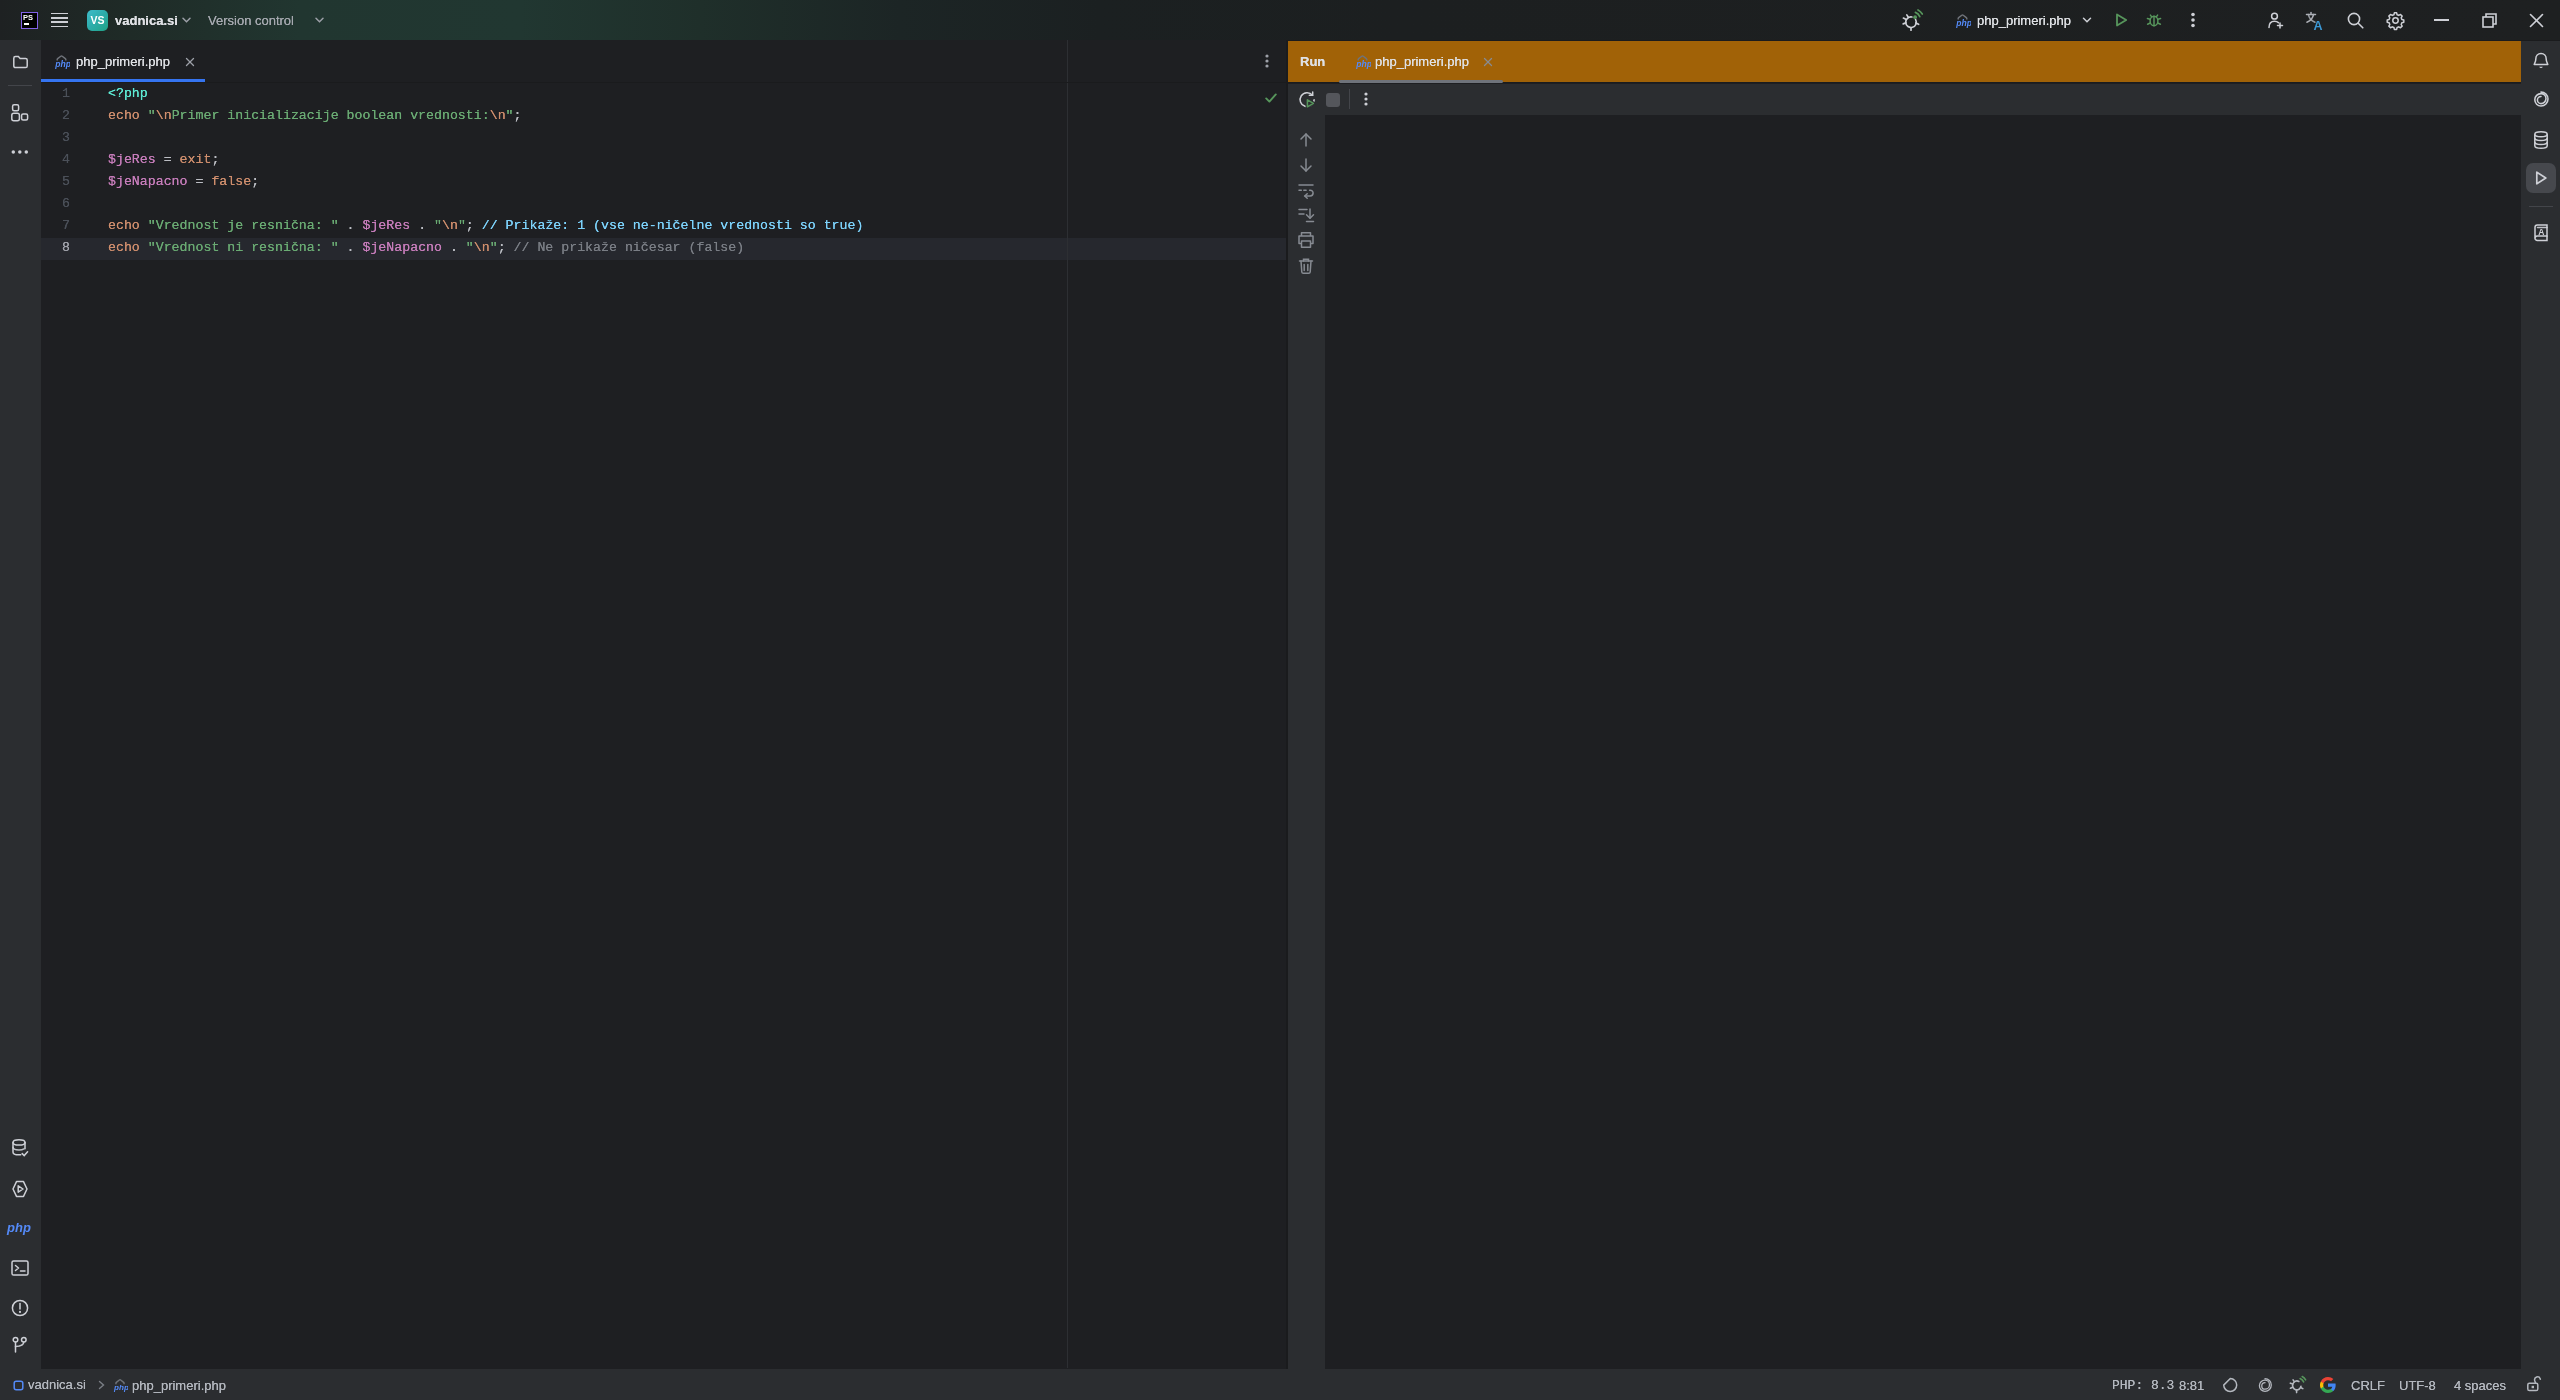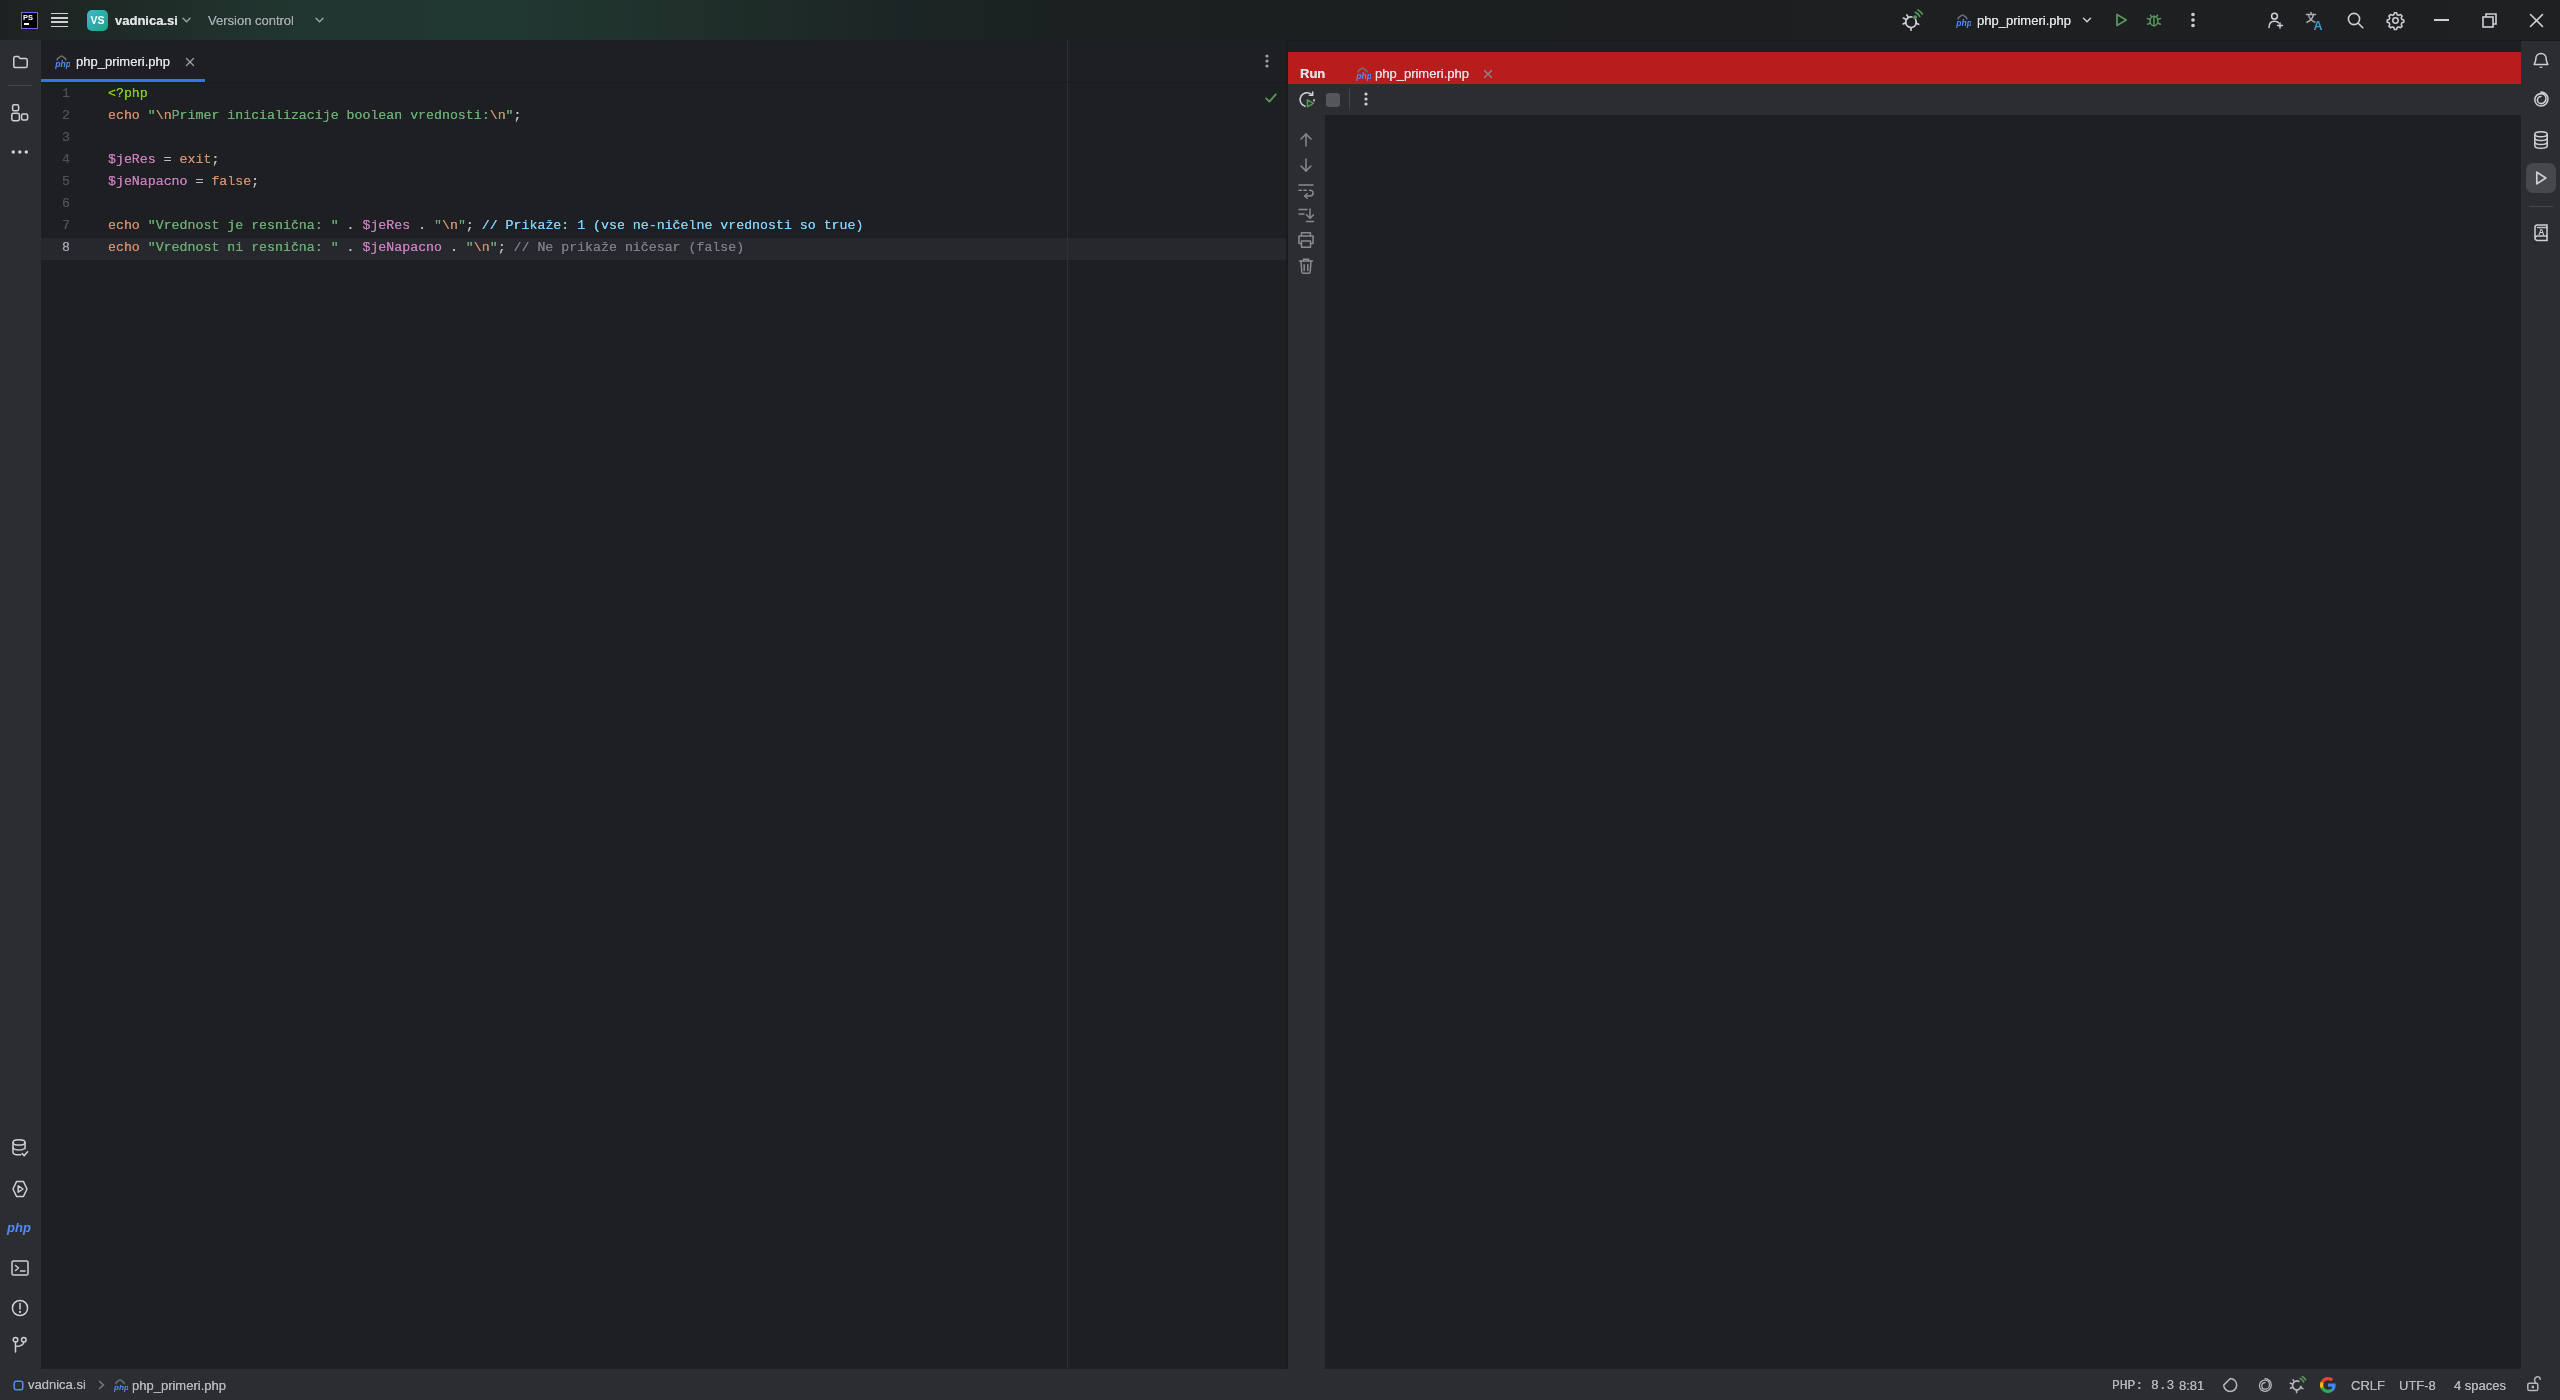--- a/index.html
+++ b/index.html
@@ -16,21 +16,21 @@
   
   #rightstripe { left:2521px; top:40px; width:39px; height:1329px; background:#2B2D30; }
   
   #statusbar { left:0; top:1369px; width:2560px; height:31px; background:#2B2D30; }
   
   #editor { left:41px; top:40px; width:1245px; height:1329px; background:#1E1F22; }
   .caretline { position:absolute; left:0px; top:198px; width:1245px; height:22px; background:#26282E; }
   .guide { position:absolute; left:1026px; top:0px; width:1px; height:1328px; background:#2D2F33; }
   
   #runpanel { left:1286px; top:40px; width:1235px; height:1329px; background:#1E1F22; }
-  #runheader { position:absolute; left:0; top:12px; width:1235px; height:43px; background:#b91c1c; border-bottom:1px solid #1A1C1E;}
+  #runheader { position:absolute; left:0; top:0; width:1235px; height:43px; background:#a16207; border-bottom:1px solid #1A1C1E;}
   #runtoolbar { position:absolute; left:0; top:44px; width:1235px; height:31px; background:#2B2D30; }
   #runstrip { position:absolute; left:0; top:75px; width:39px; height:1254px; background:#2B2D30; }
   .ic { position:absolute; }
   svg { display:block; }
 </style>
 </head>
 <body>
 <div class="abs" id="titlebar">
 
   <div class="abs" style="left:12px;top:12px;width:17px;height:17px;background:#000;border:1.6px solid #8261E6;margin-left:9px;">
@@ -292,21 +292,21 @@
 
   <div class="abs mono" style="left:0px;top:43px;width:29px;text-align:right;color:#4B5059;">1
 2
 3
 4
 5
 6
 7</div>
   <div class="abs mono" style="left:0px;top:197px;width:29px;text-align:right;color:#A1A3AB;">8</div>
 
-  <div class="abs mono" style="left:67px;top:43px;color:#BCBEC4;"><span style="color:#84cc16">&lt;?php</span>
+  <div class="abs mono" style="left:67px;top:43px;color:#BCBEC4;"><span style="color:#5eead4">&lt;?php</span>
 <span style="color:#CF8E6D">echo</span> <span style="color:#6AAB73">"</span><span style="color:#CF8E6D">\n</span><span style="color:#6AAB73">Primer inicializacije boolean vrednosti:</span><span style="color:#CF8E6D">\n</span><span style="color:#6AAB73">"</span>;
 
 <span style="color:#C77DBB">$jeRes</span> = <span style="color:#CF8E6D">exit</span>;
 <span style="color:#C77DBB">$jeNapacno</span> = <span style="color:#CF8E6D">false</span>;
 
 <span style="color:#CF8E6D">echo</span> <span style="color:#6AAB73">"Vrednost je resnična: "</span> . <span style="color:#C77DBB">$jeRes</span> . <span style="color:#6AAB73">"</span><span style="color:#CF8E6D">\n</span><span style="color:#6AAB73">"</span>; <span style="color:#7dd3fc">// Prikaže: 1 (vse ne-ničelne vrednosti so true)</span>
 <span style="color:#CF8E6D">echo</span> <span style="color:#6AAB73">"Vrednost ni resnična: "</span> . <span style="color:#C77DBB">$jeNapacno</span> . <span style="color:#6AAB73">"</span><span style="color:#CF8E6D">\n</span><span style="color:#6AAB73">"</span>; <span style="color:#7A7E85">// Ne prikaže ničesar (false)</span></div>
 </div>
 <div class="abs" id="runpanel">
   <div class="abs" style="left:0;top:0;width:1235px;height:1px;background:#1A1B1D;z-index:5;"></div>

